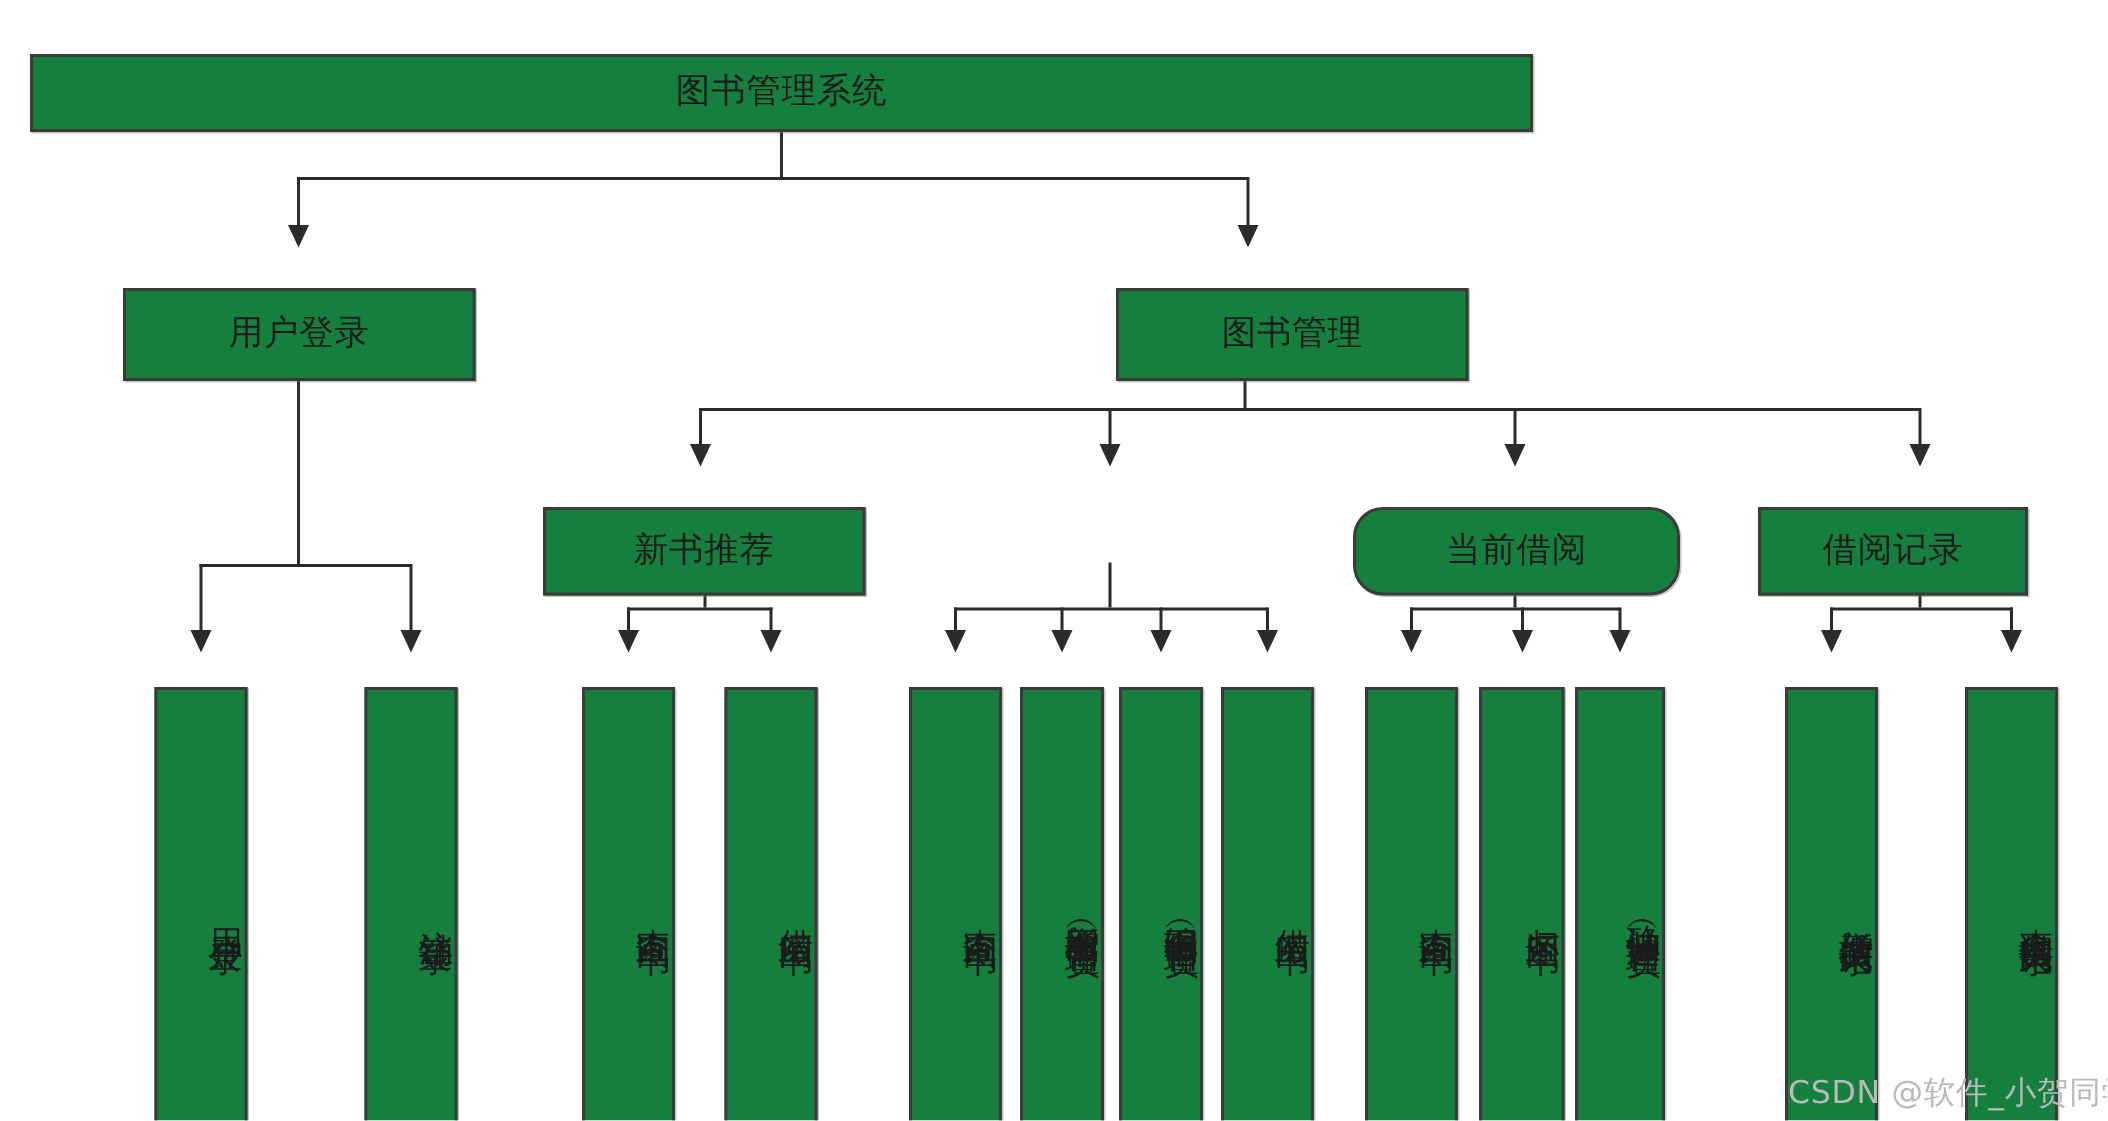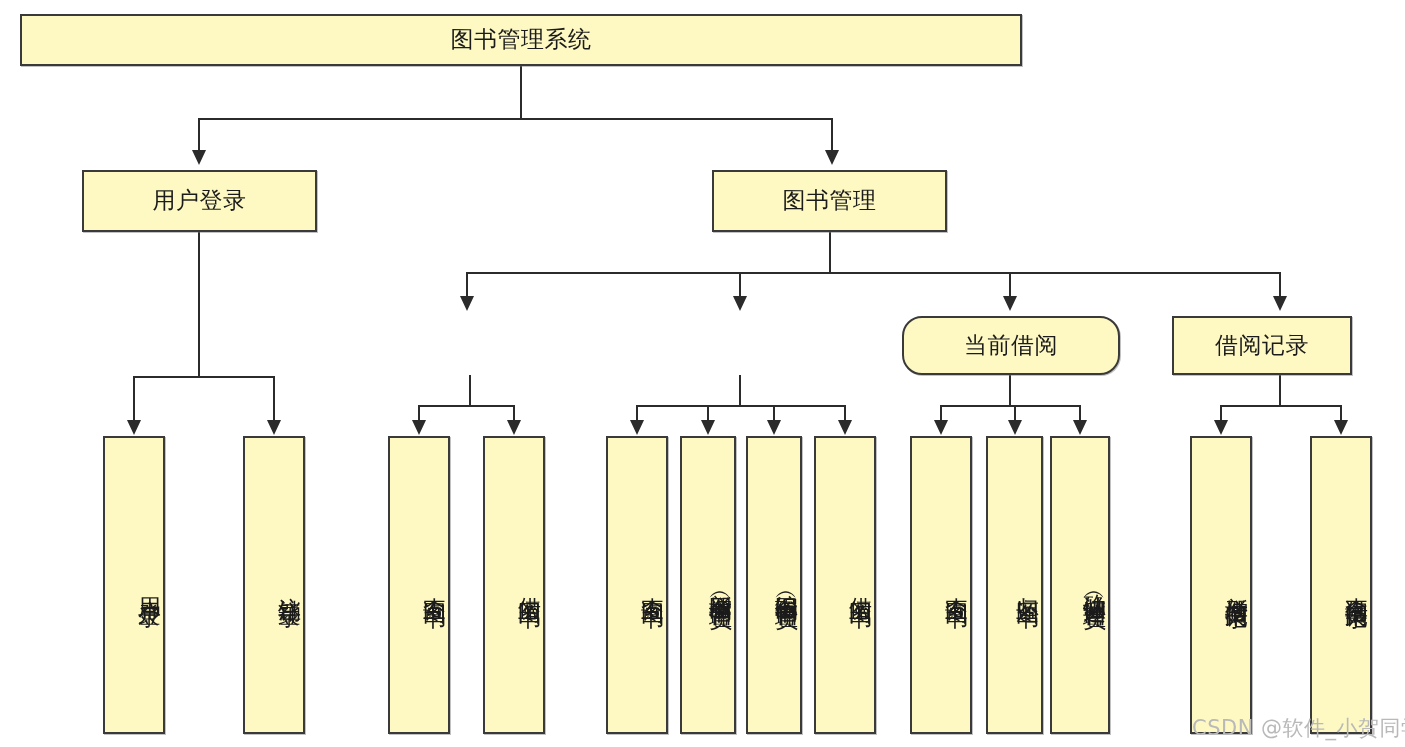--- a/index.html
+++ b/index.html
@@ -14,26 +14,27 @@
     position: relative;
     width: 1405px;
     height: 747px;
     background: #ffffff;
     overflow: hidden;
   }
   .node {
     position: absolute;
     box-sizing: border-box;
     border: 2px solid #3a3a3a;
-    background: #fef9c3;
+    background: #15803d;
     display: flex;
     align-items: center;
     justify-content: center;
     color: #1b1b1b;
     box-shadow: 1px 1px 0 rgba(120,120,120,0.45);
+    margin-top: 22px;
   }
   .node.horiz {
     font-size: 23px;
     letter-spacing: 0.5px;
     line-height: 1.1;
     white-space: nowrap;
   }
   .node.vert {
     writing-mode: vertical-rl;
     text-orientation: upright;
@@ -137,24 +138,27 @@
   <div class="conn v" style="left:1340px; top:405px; height:15px;"></div>
   <div class="arrow" style="left:1334px; top:420px;"></div>
 
   <div class="node horiz" style="left:20px; top:14px; width:1002px; height:52px;">
     <span class="node-label">图书管理系统</span>
   </div>
 
   <div class="node horiz" style="left:82px; top:170px; width:235px; height:62px;">
     <span class="node-label">用户登录</span>
   </div>
-  <div class="node horiz" style="left:712px; top:170px; width:235px; height:62px;">
+  <div class="node horiz" style="left:744px; top:170px; width:235px; height:62px;">
     <span class="node-label">图书管理</span>
   </div>
 
+  <div class="node horiz" style="left:362px; top:316px; width:215px; height:59px;">
+    <span class="node-label">新书推荐</span>
+  </div>
   <div class="node horiz" style="left:902px; top:316px; width:218px; height:59px;border-radius:20px;">
     <span class="node-label">当前借阅</span>
   </div>
   <div class="node horiz" style="left:1172px; top:316px; width:180px; height:59px;">
     <span class="node-label">借阅记录</span>
   </div>
 
   <div class="node vert" style="left:103px; top:436px; width:62px; height:298px;">
     <span class="node-label">用户登录</span>
   </div>

